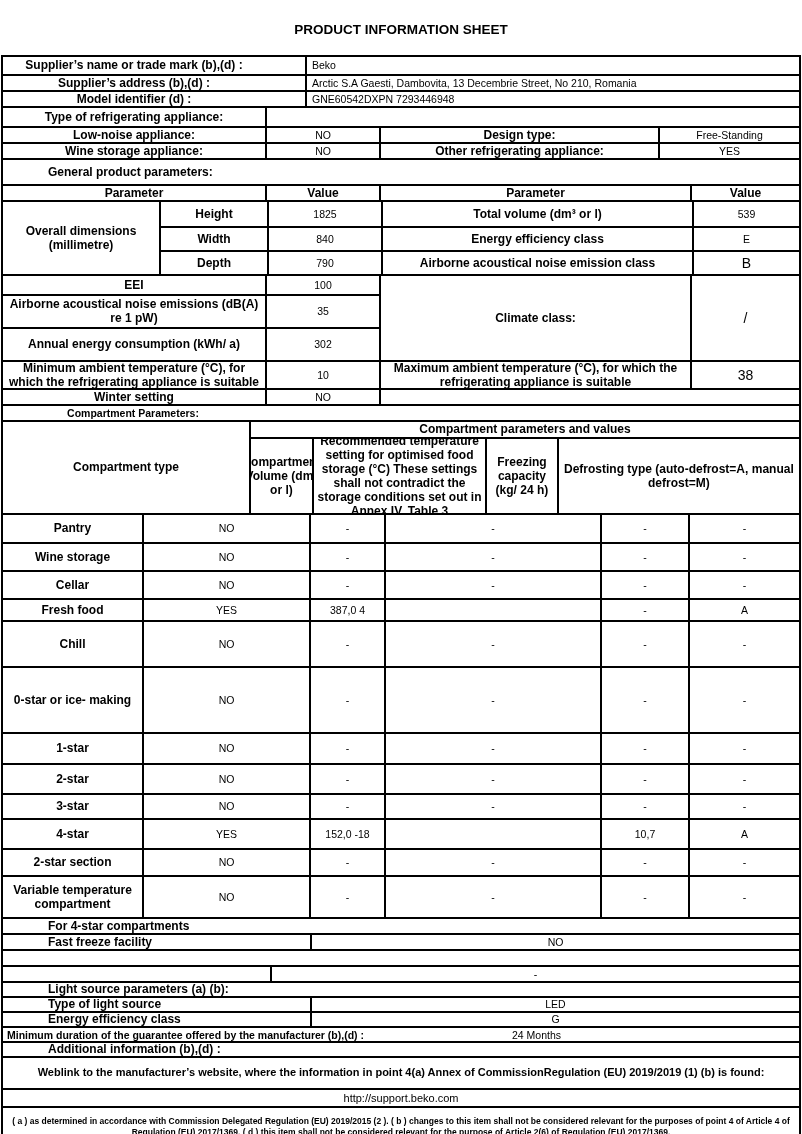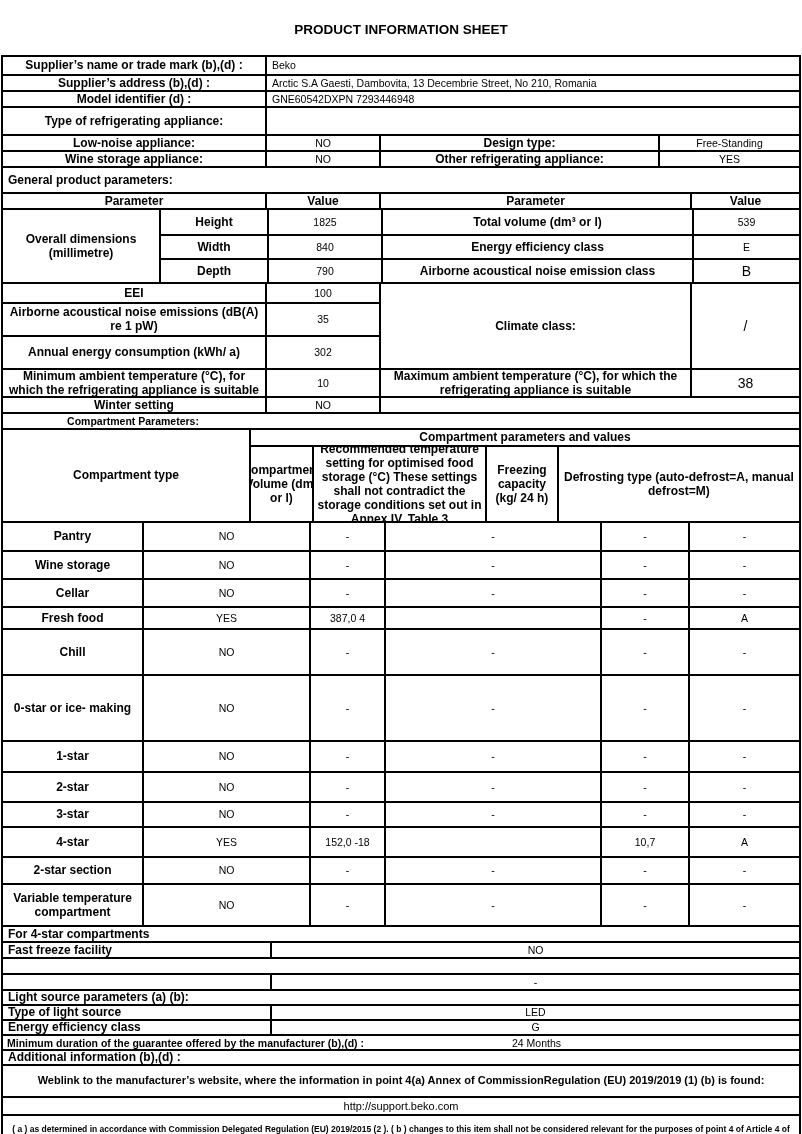--- a/index.html
+++ b/index.html
@@ -13,21 +13,21 @@
   .sheet { width:802px; height:1134px; background:#fff; padding-top:22px; }
   .title { text-align:center; font-weight:bold; font-size:13.5px; margin-bottom:18px; }
   .tbl { width:800px; margin:0 1px; border:2px solid #000; background:#fff; }
   .r { display:flex; align-items:stretch; position:relative; }
   .r + .r { border-top:2px solid #000; }
   .c { display:flex; align-items:center; overflow:hidden; }
   .c + .c { border-left:2px solid #000; }
   .bl { border-left:2px solid #000; }
   .col { display:flex; flex-direction:column; }
   .center { justify-content:center; text-align:center; }
-  .left  { justify-content:flex-start; text-align:left; padding-left:5px; }
+  .left  { justify-content:flex-start; text-align:left; padding-left:5px;margin-left:40px; }
   .lbl { font-weight:bold; font-size:12px; line-height:1.18; }
   .val { font-size:10.5px; line-height:1.15; }
   .big { font-size:14px; }
   .flex1 { flex:1 1 auto; }
   .w75{width:75px}.w88{width:88px}.w106{width:106px}.w114{width:114px}
   .w139{width:139px}.w156{width:156px}.w167{width:167px}.w216{width:216px}
   .w262{width:262px}.w267{width:267px}.w279{width:279px}.w306{width:306px}
   .w311{width:311px}.w376{width:376px}
   .sec-center { display:block; width:260px; text-align:center; font-weight:bold; font-size:10.5px; }
   .glbl { font-weight:bold; font-size:10.5px; padding-left:4px; align-self:center; }
@@ -50,21 +50,21 @@
       <div class="c flex1 left val">Beko</div>
     </div>
     <div class="r" style="height:16px">
       <div class="c w262 center lbl">Supplier’s address (b),(d) :</div>
       <div class="c flex1 left val">Arctic S.A Gaesti, Dambovita, 13 Decembrie Street, No 210, Romania</div>
     </div>
     <div class="r" style="height:16px">
       <div class="c w262 center lbl">Model identifier (d) :</div>
       <div class="c flex1 left val">GNE60542DXPN 7293446948</div>
     </div>
-    <div class="r" style="height:28px">
+    <div class="r" style="height:20px">
       <div class="c w262 center lbl">Type of refrigerating appliance:</div>
       <div class="c flex1"></div>
     </div>
     <div class="r" style="height:16px">
       <div class="c w262 center lbl">Low-noise appliance:</div>
       <div class="c w114 center val">NO</div>
       <div class="c w279 center lbl">Design type:</div>
       <div class="c flex1 center val">Free-Standing</div>
     </div>
     <div class="r" style="height:16px">

